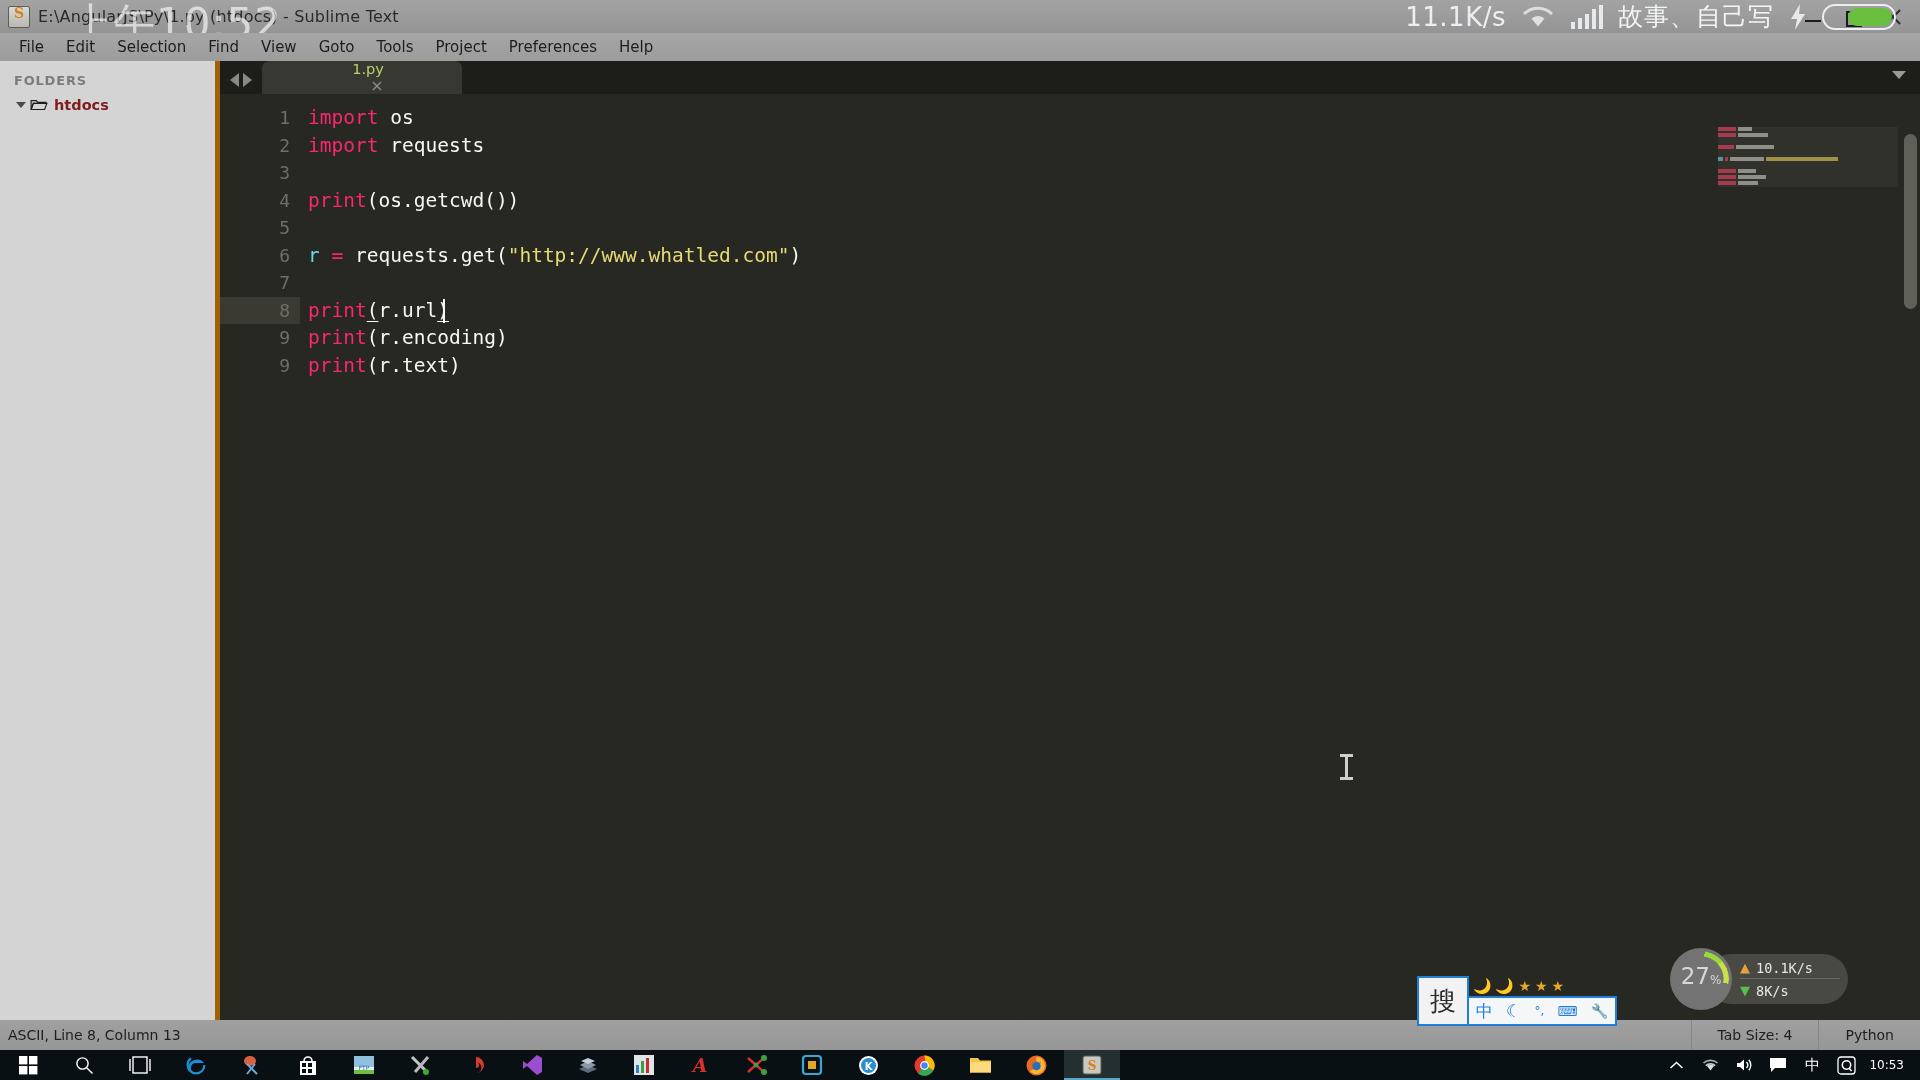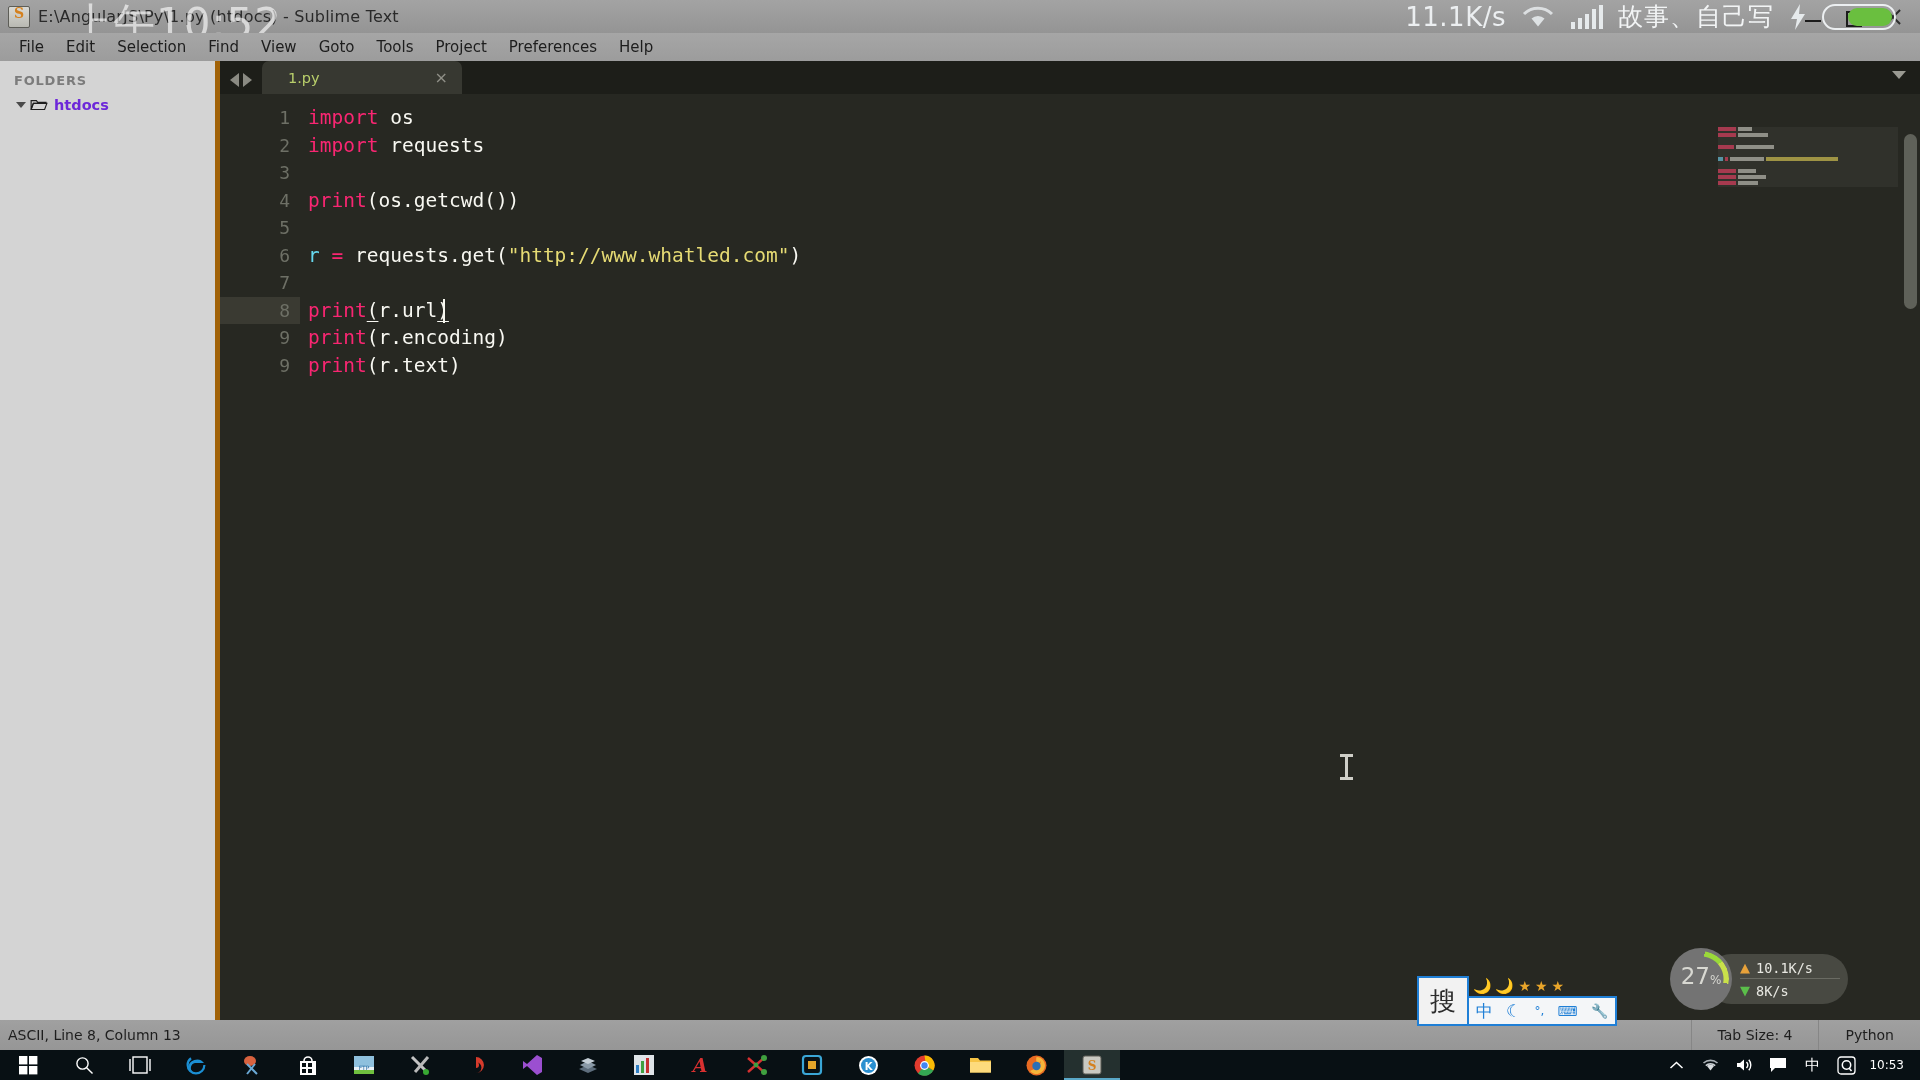--- a/index.html
+++ b/index.html
@@ -70,21 +70,21 @@
     border-right: 5px solid #a16207;
     padding-top: 10px;
     box-sizing: border-box;
   }
   .folders-head {
     font-size: 13px; letter-spacing: .8px; color: #7c7c7c;
     padding: 2px 0 6px 14px; font-weight: 600;
   }
   .folder-row {
     display: flex; align-items: center; gap: 6px;
-    padding: 3px 0 3px 18px; font-size: 14.5px; color: #6d28d9; font-weight: 600;
+    padding: 3px 0 3px 18px; font-size: 14.5px; color: #7f1d1d; font-weight: 600;
   }
   .tri { width: 0; height: 0; border-left: 6px solid #4a4a4a; border-top: 5px solid transparent;
          border-bottom: 5px solid transparent; transform: rotate(90deg); flex: none; }
   .folder-glyph { width: 18px; height: 14px; flex: none; }
 
   .editor-area {
     position: absolute; left: 220px; top: 61px; right: 0; bottom: 60px;
     background: #272822;
   }
 
@@ -97,21 +97,21 @@
   .tab-arrows {
     display: flex; align-items: center; gap: 4px; padding: 0 10px 7px 10px;
   }
   .arrow { width: 0; height: 0; border-top: 7px solid transparent; border-bottom: 7px solid transparent; }
   .arrow.left  { border-right: 9px solid #8a8a82; }
   .arrow.right { border-left: 9px solid #8a8a82; }
   .tab {
     position: relative; height: 33px; min-width: 200px;
     background: #373831; border-radius: 7px 7px 0 0;
     display: flex; align-items: center; justify-content: space-between;
-    padding: 0 14px 0 26px; box-sizing: border-box;
+    padding: 0 14px 0 26px; box-sizing: border-box; flex-direction: column;
   }
   .tab-label { font-size: 14.5px; color: #b9cf6b; font-family: "DejaVu Sans", sans-serif; }
   .tab-close { color: #8f8f87; font-size: 16px; line-height: 1; margin-left: 18px; }
   .tabstrip-fill { flex: 1; height: 33px; }
   .menu-caret {
     position: absolute; right: 14px; top: 10px;
     width: 0; height: 0; border-left: 7px solid transparent; border-right: 7px solid transparent;
     border-top: 8px solid #9a9a92;
   }
 

